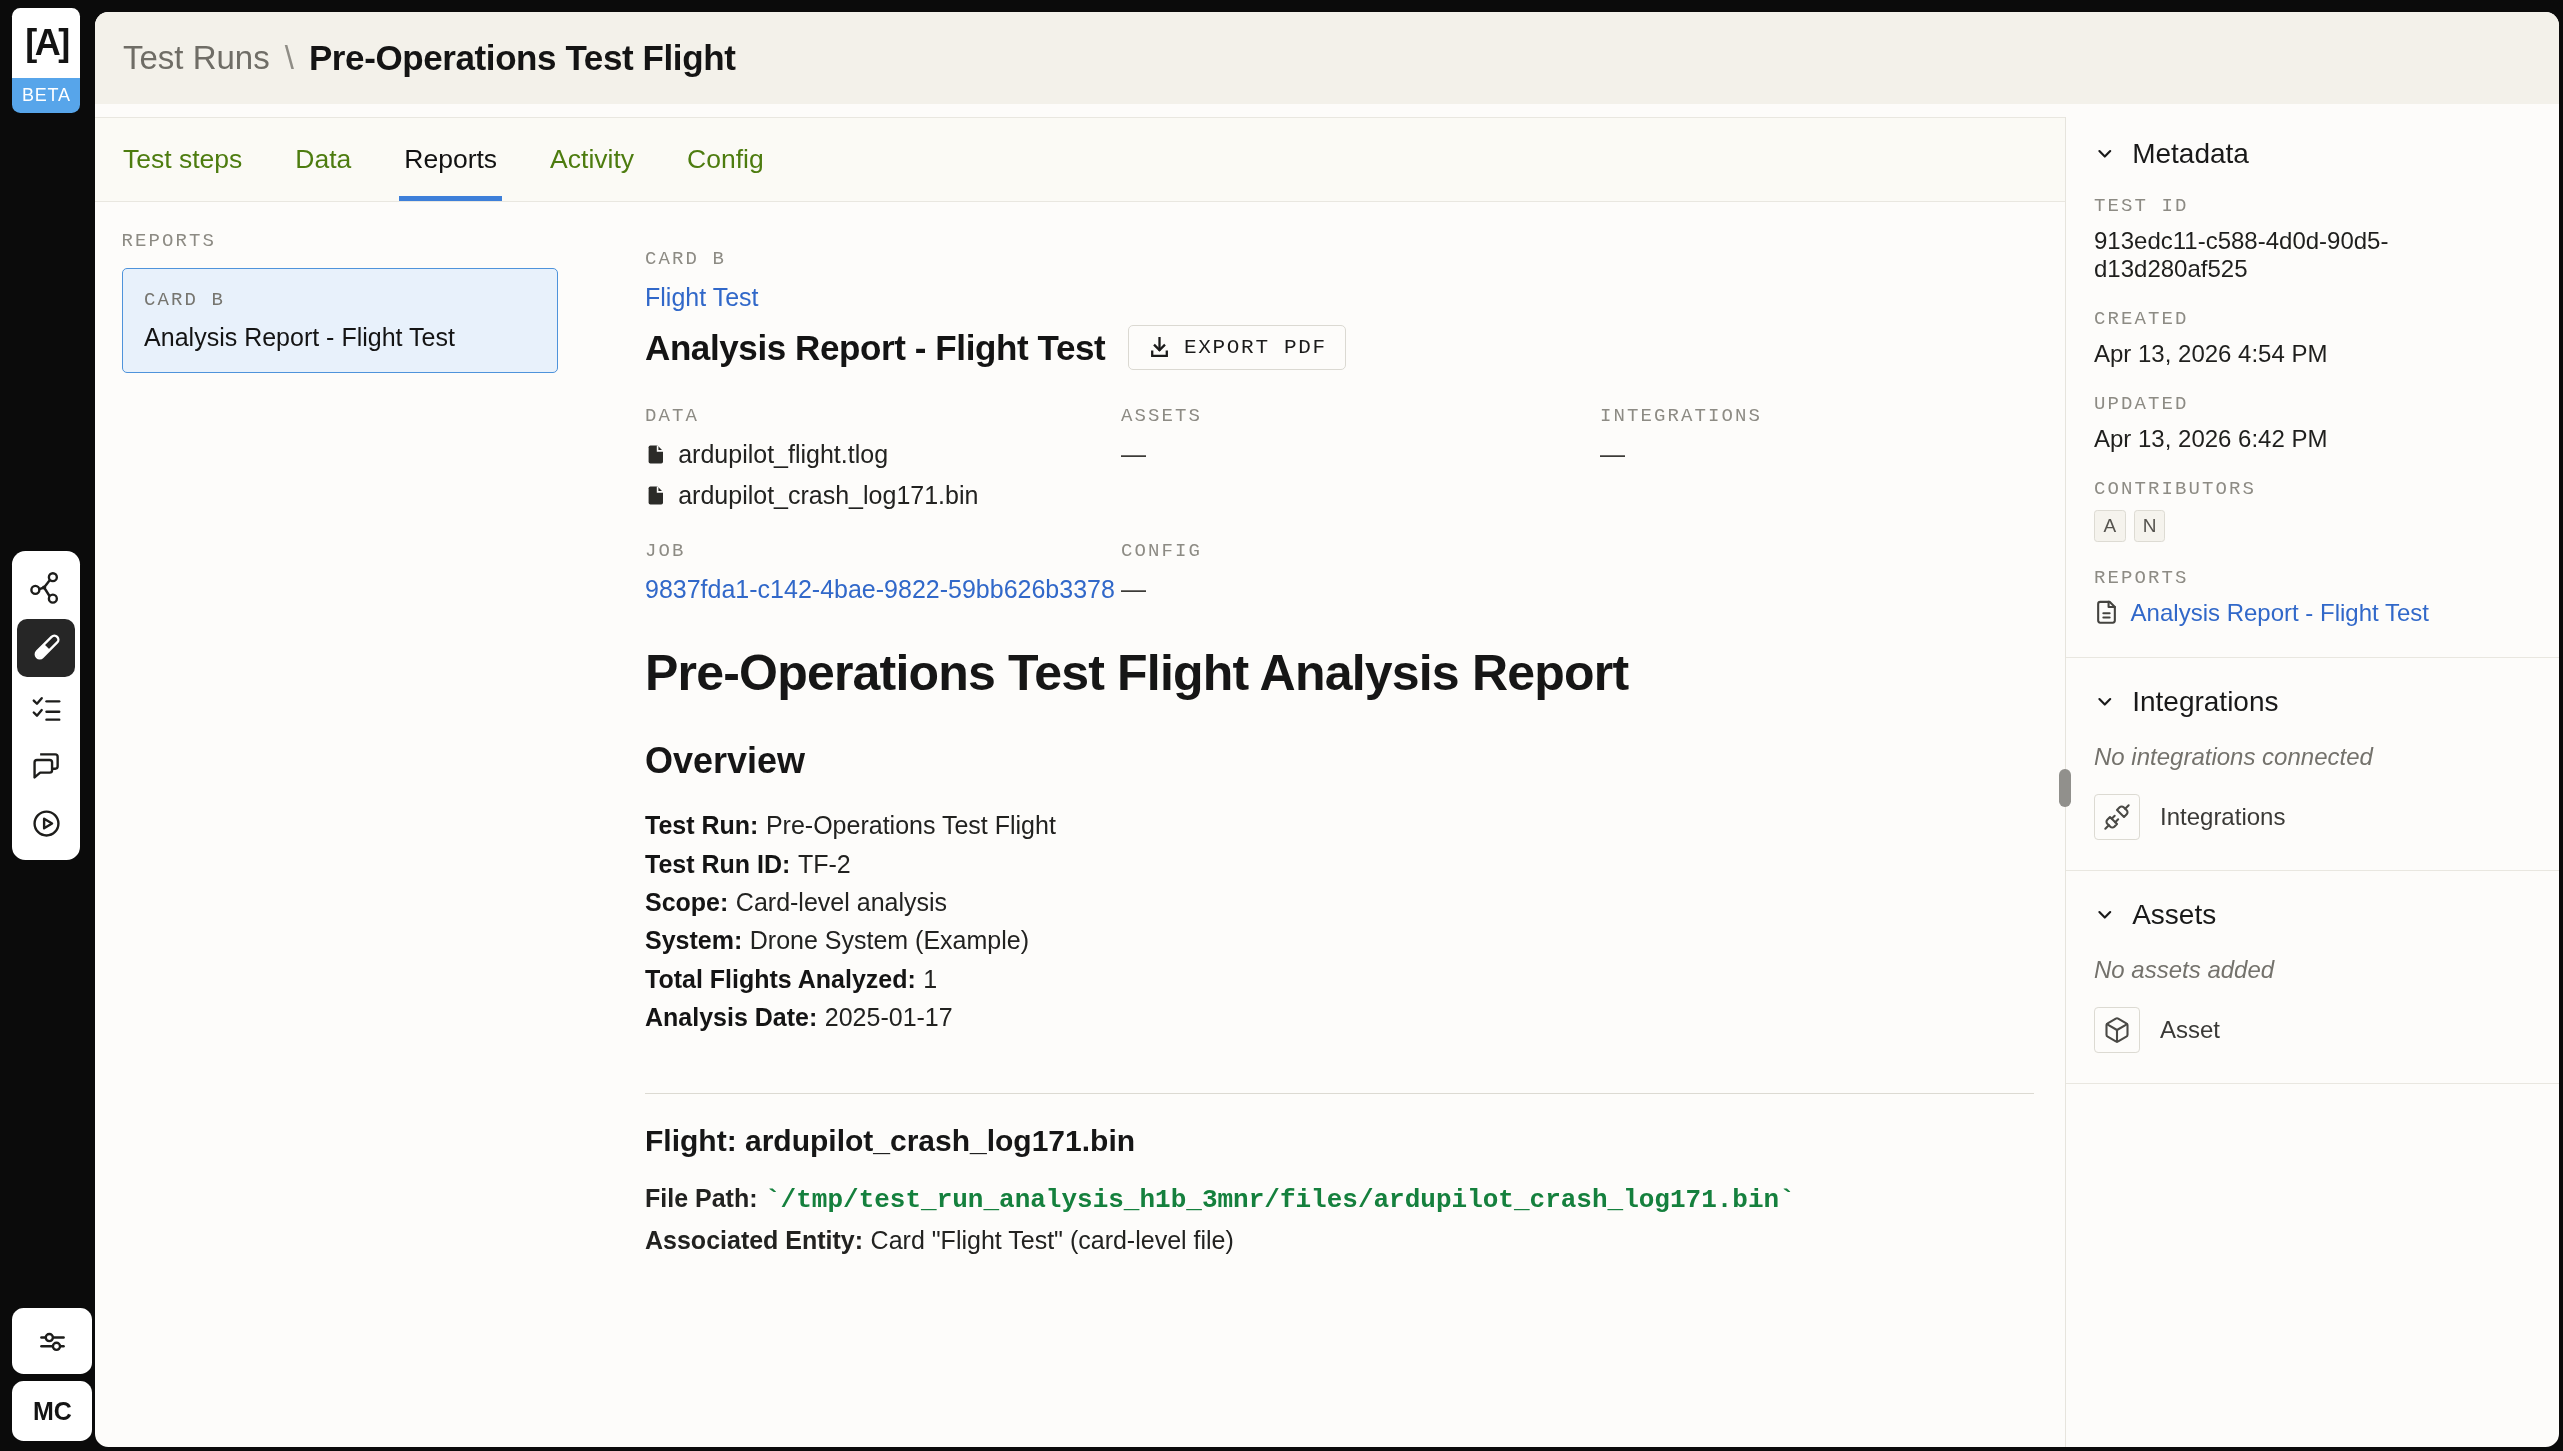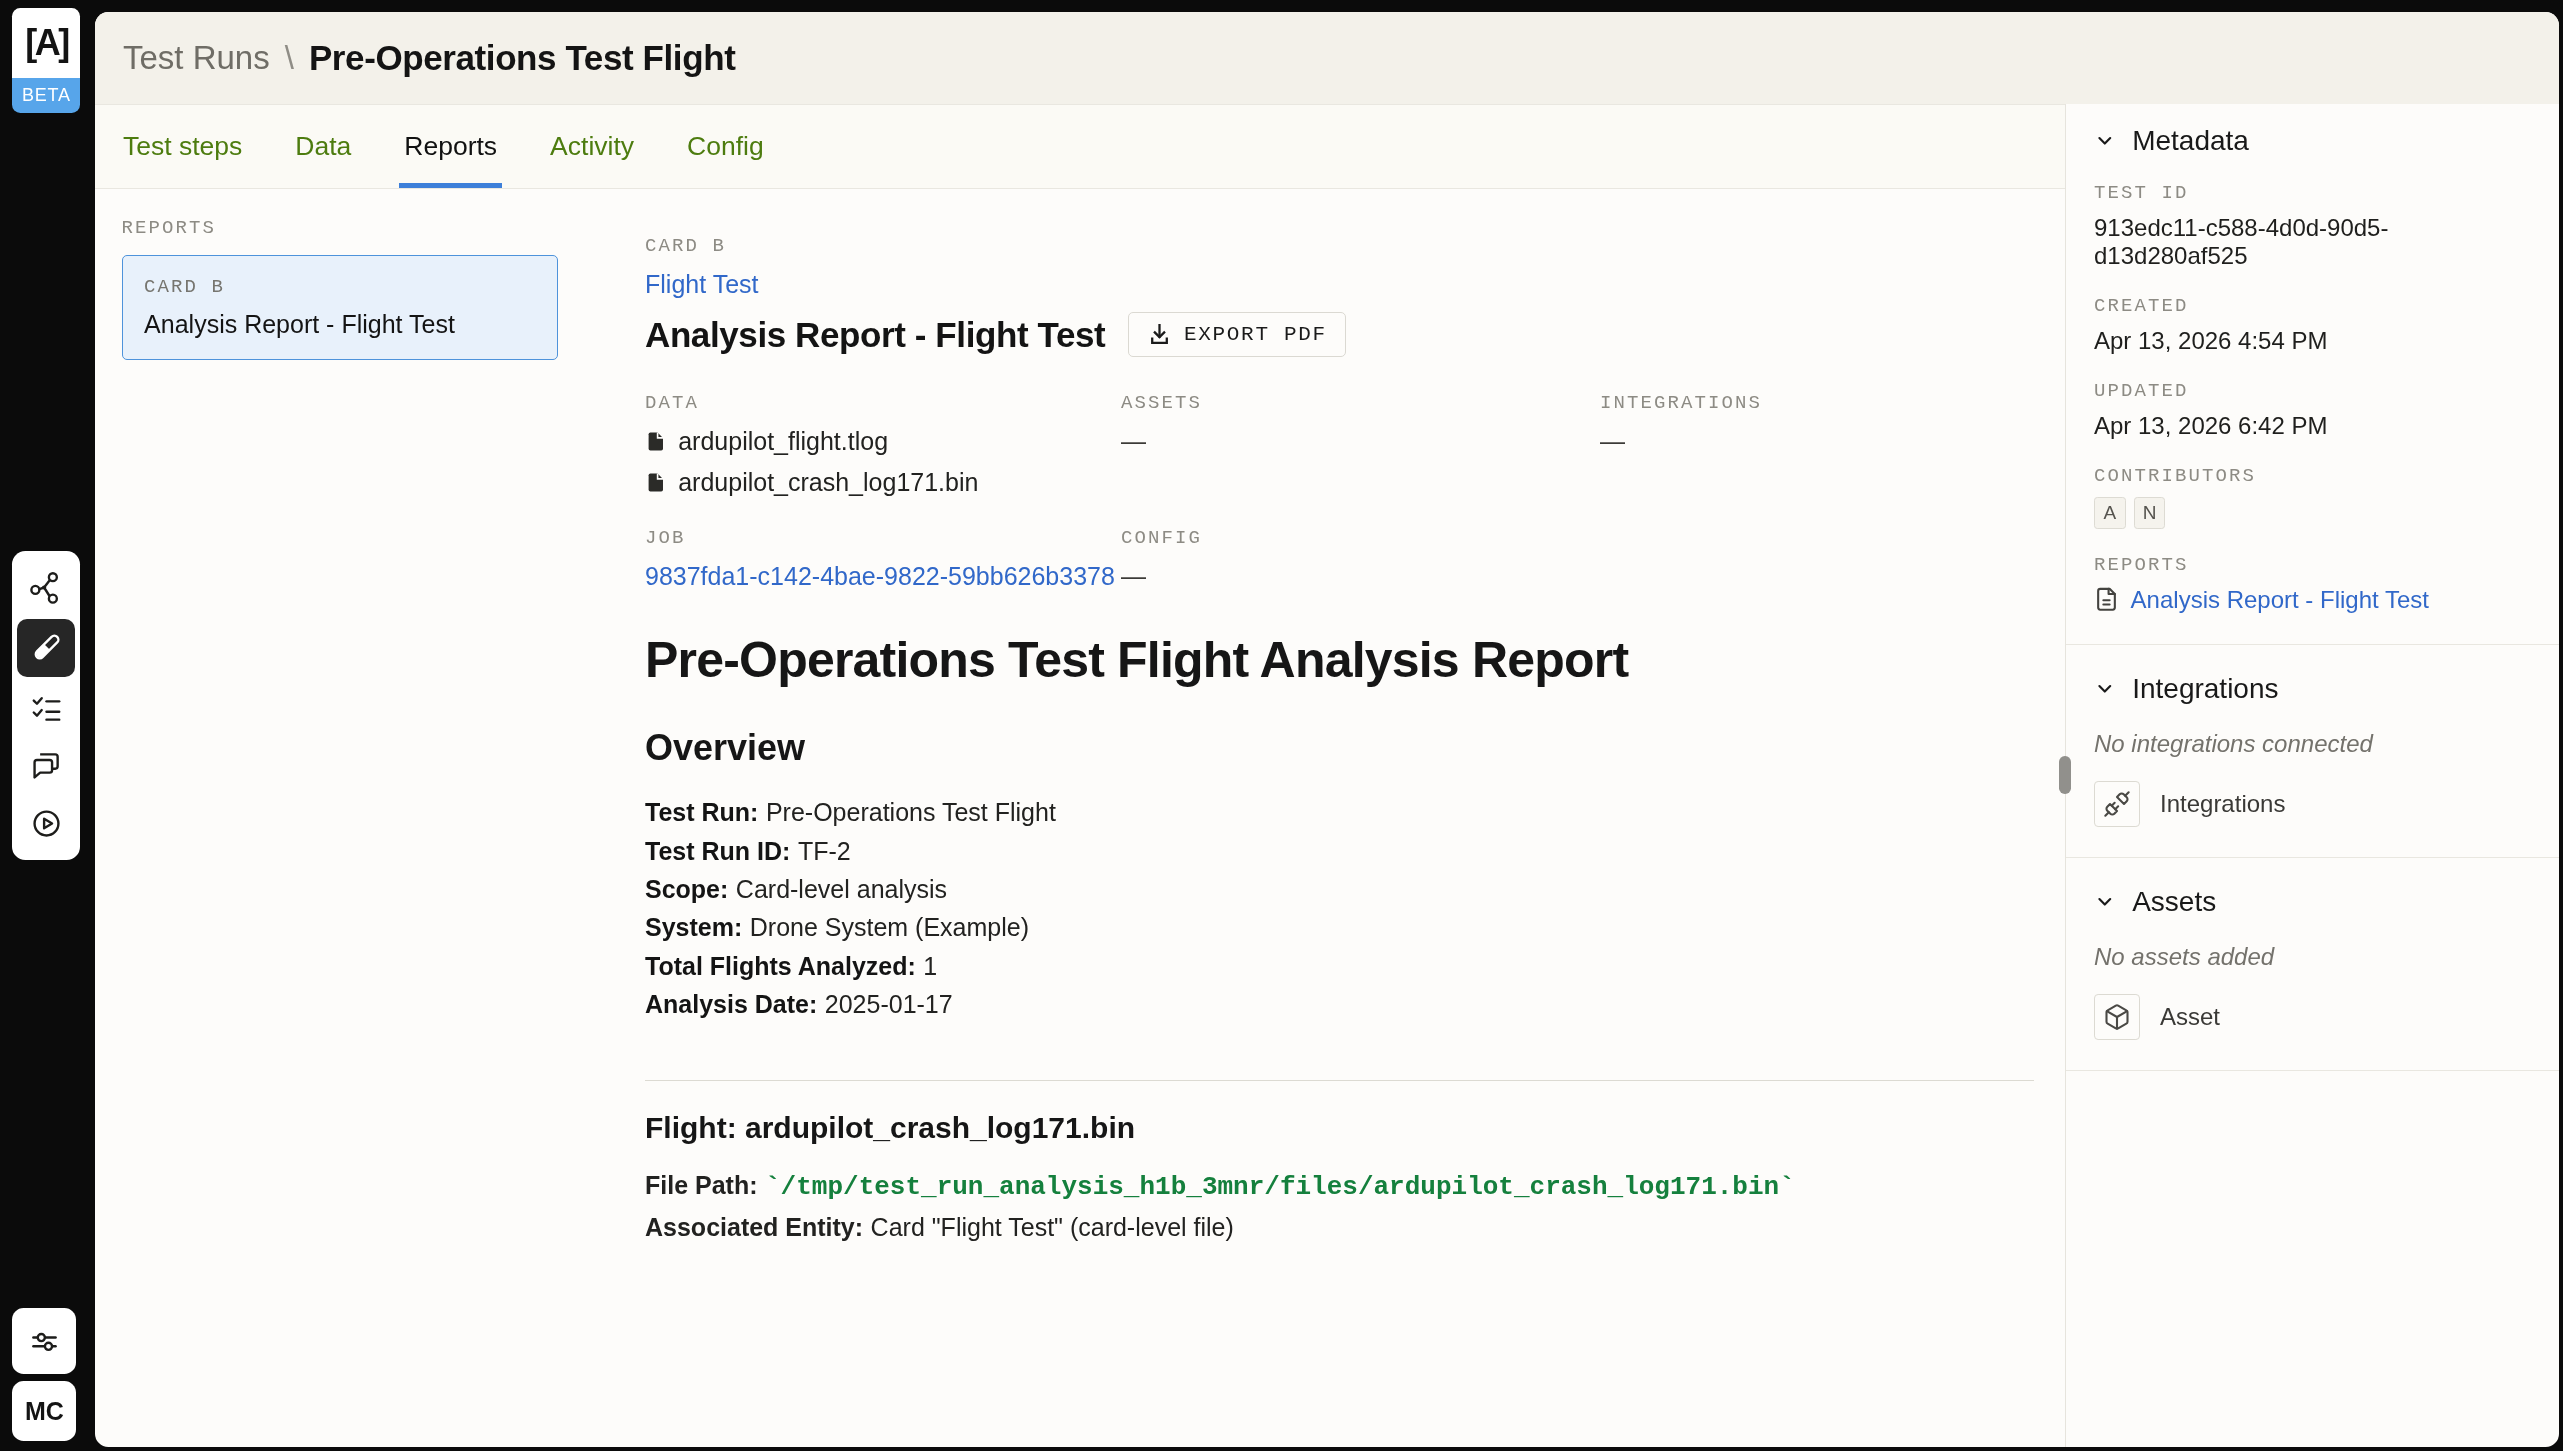--- a/index.html
+++ b/index.html
@@ -16,28 +16,28 @@
   .logo-block { position:absolute; left:12.4px; top:8.3px; width:68px; }
   .logo-box { width:68px; height:70px; background:#ffffff; border-radius:8.3px 8.3px 0 0;
               display:flex; align-items:center; justify-content:center; }
   .logo-glyph { font-size:36px; font-weight:700; color:#141414; letter-spacing:-2.5px; }
   .beta-badge { width:68px; height:35px; border-radius:0 0 8.3px 8.3px; display:flex; align-items:center; justify-content:center;
                 color:#ffffff; font-size:18px; letter-spacing:0.8px; }
   .nav-stack { position:absolute; left:12.4px; top:551px; width:68px; height:309px; background:#ffffff; border-radius:13.3px;
                display:flex; flex-direction:column; align-items:center; justify-content:space-between; padding:10px 0; }
   .nav-item { width:58px; height:53px; display:flex; align-items:center; justify-content:center; border-radius:10px; }
   .nav-item.active { background:#262626; height:58px; }
-  .rail-bottom-box { position:absolute; left:12.4px; width:64px; background:#ffffff; border-radius:11.6px;
+  .rail-bottom-box { position:absolute; left:12.4px; width:80px; background:#ffffff; border-radius:11.6px;
                      display:flex; align-items:center; justify-content:center; }
   .sliders-box { top:1308px; height:66px; }
   .avatar-box { top:1381px; height:60px; font-size:25px; font-weight:700; color:#141414; }
 
   
   .app { position:absolute; left:95px; top:11.6px; width:2464px; height:1435px; background:#fdfcfa;
-         border-radius:13.3px; overflow:hidden; display:flex; flex-direction:column; }
+         border-radius:13.3px; overflow:hidden; display:flex; flex-direction:column;gap:13px; }
 
   .app-header { height:92px; flex:0 0 92px; background:#f3f1ea; display:flex; align-items:center; padding-left:28px; }
   .crumb-parent { font-size:33px; color:#6f6d66; }
   .crumb-sep { font-size:33px; color:#8f8d86; margin:0 15px; }
   .crumb-title { font-size:35px; font-weight:700; color:#141414; letter-spacing:-0.4px; }
 
   .app-body { flex:1; display:flex; min-height:0; }
   .center-col { width:1970px; flex:0 0 1970px; display:flex; flex-direction:column; min-height:0; }
 
   .tabbar { height:85px; flex:0 0 85px; background:#fbfaf5; border-top:0.8px solid #e9e7e0; border-bottom:0.8px solid #e9e7e0;

